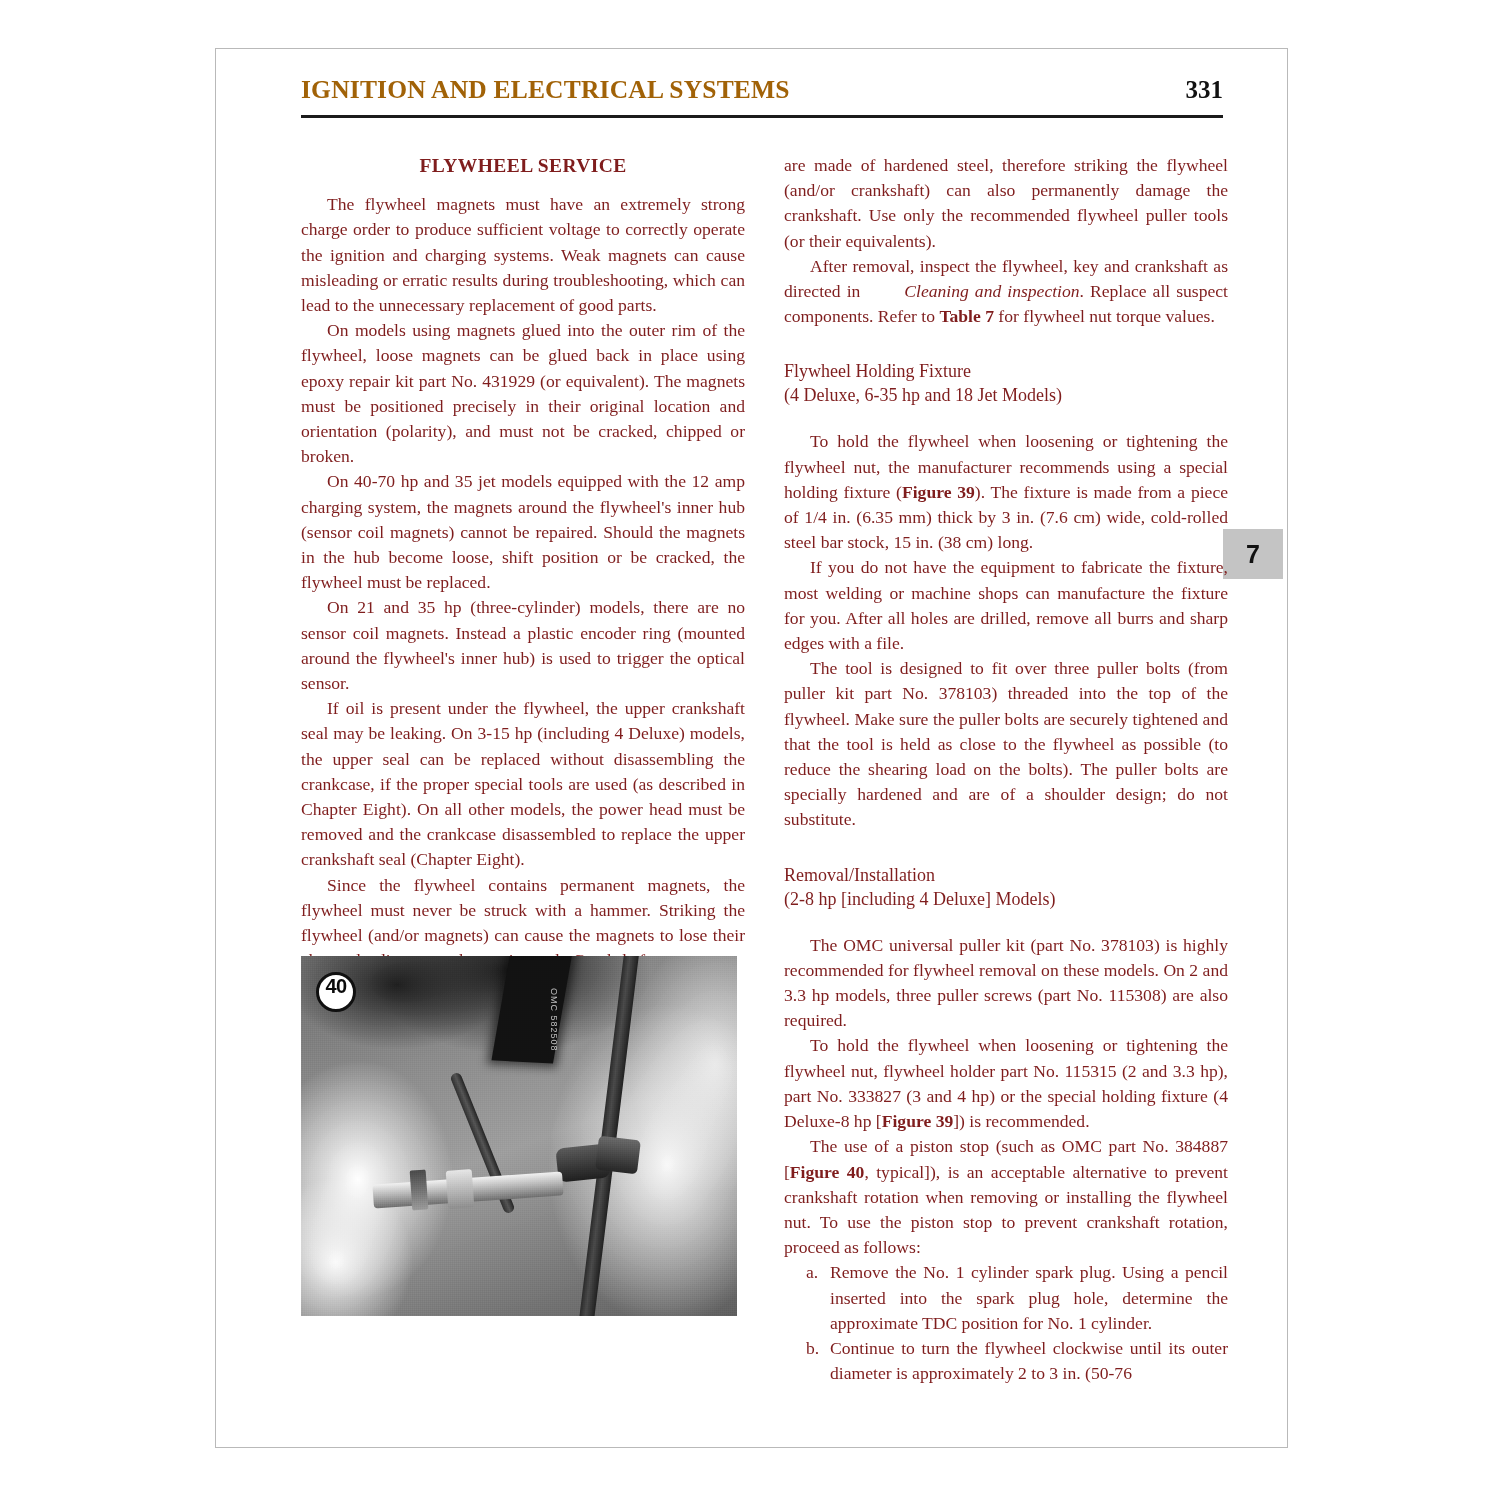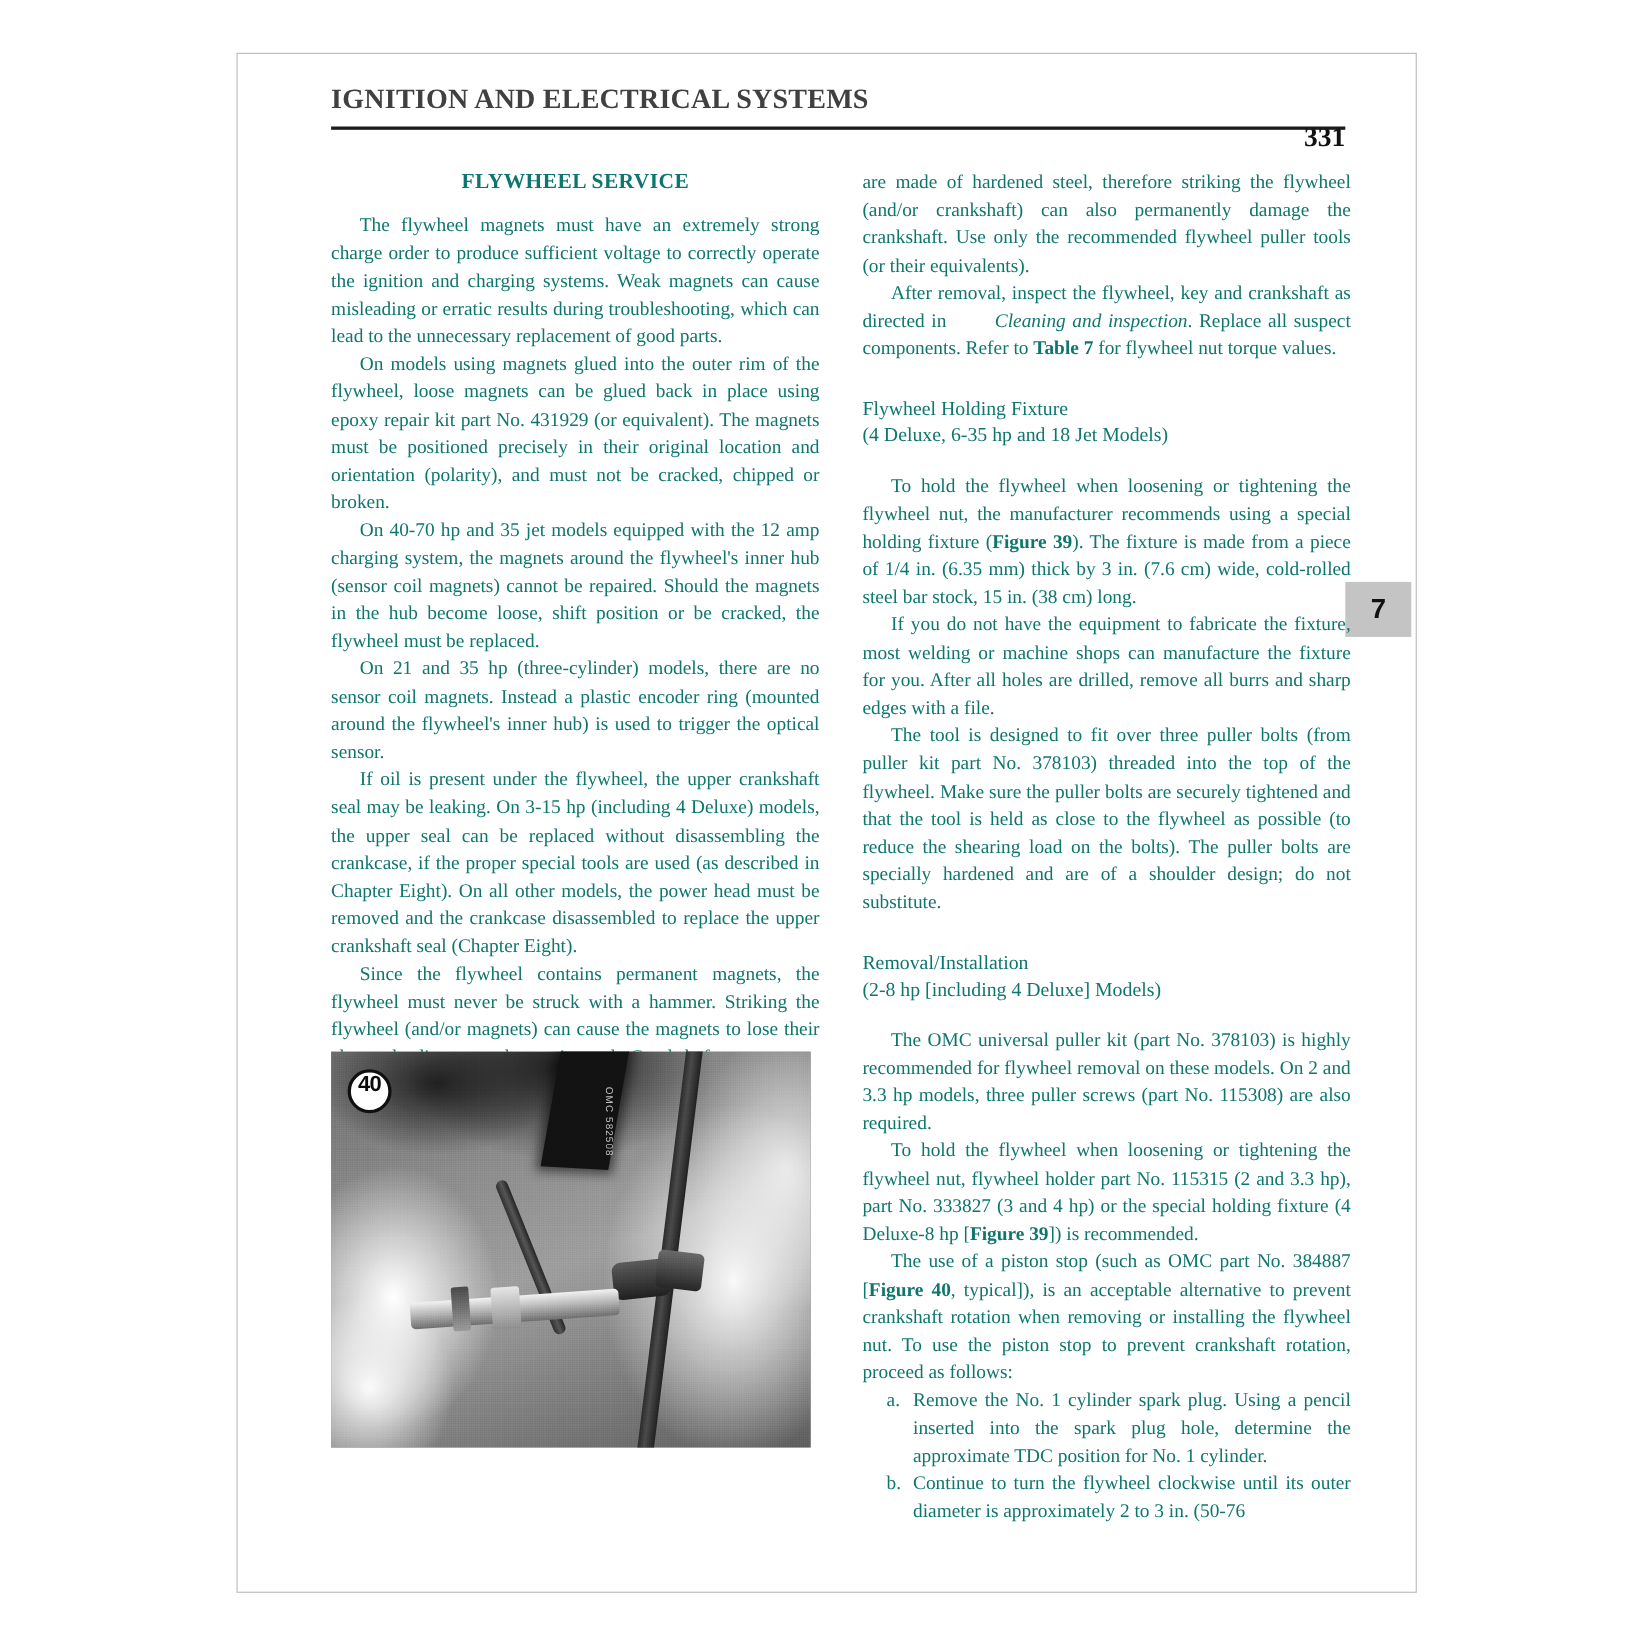--- a/index.html
+++ b/index.html
@@ -23,44 +23,43 @@
     position:absolute;
     left:85px;top:26px;
     width:922px;
     height:46px;
   }
   .header-title{
     position:absolute;left:0;top:0;
     font-size:25.5px;
     font-weight:bold;
     letter-spacing:.2px;
-    color:#404040;
+    color:#a16207;
     white-space:nowrap;
   }
   .header-page{
     position:absolute;right:0;top:1px;
     font-size:25px;
     font-weight:bold;
     color:#111;
-    margin-top:36px;
   }
   .header-rule{
     position:absolute;left:0;right:0;top:40px;
     height:3px;
     background:#1b1b1b;
   }
 
   
   .col{
     position:absolute;
     top:104px;
     width:444px;
     font-size:17.6px;
     line-height:25.2px;
-    color:#0f766e;
+    color:#7f1d1d;
     text-align:justify;
     -webkit-hyphens:none;hyphens:none;
   }
   .col-left{left:85px;}
   .col-right{left:568px;}
 
   .section-title{
     text-align:center;
     font-weight:bold;
     font-size:19.5px;

